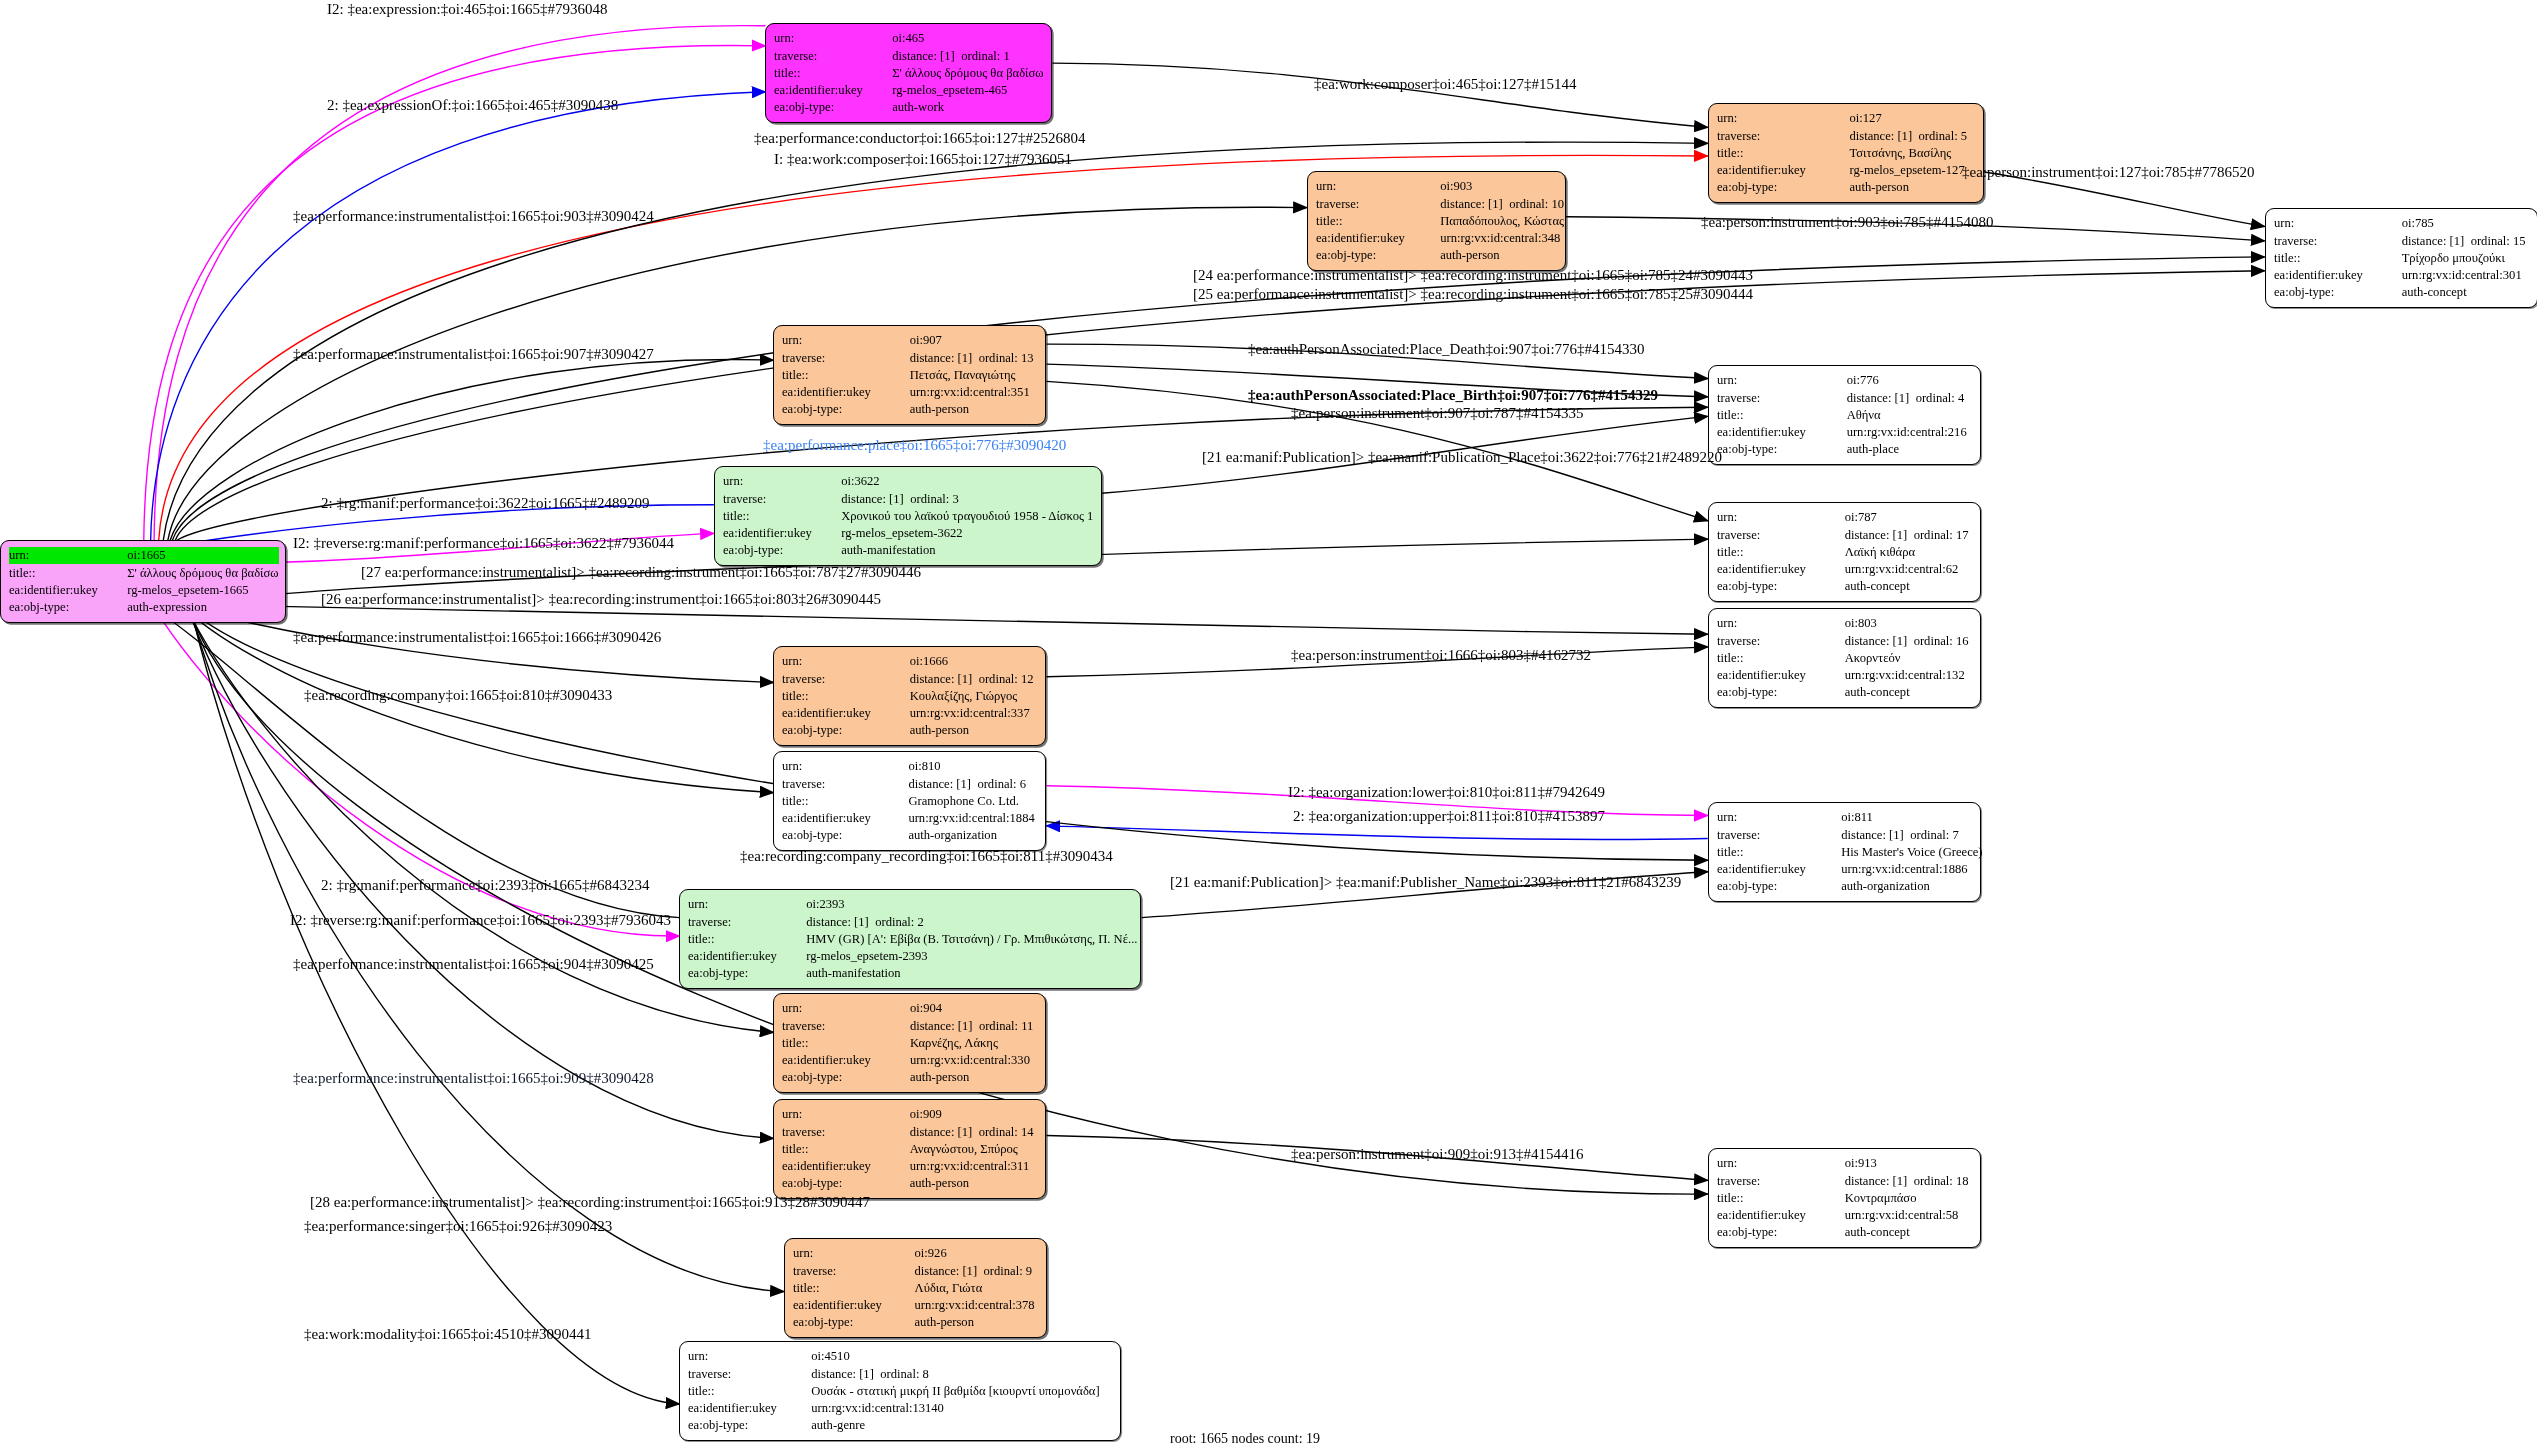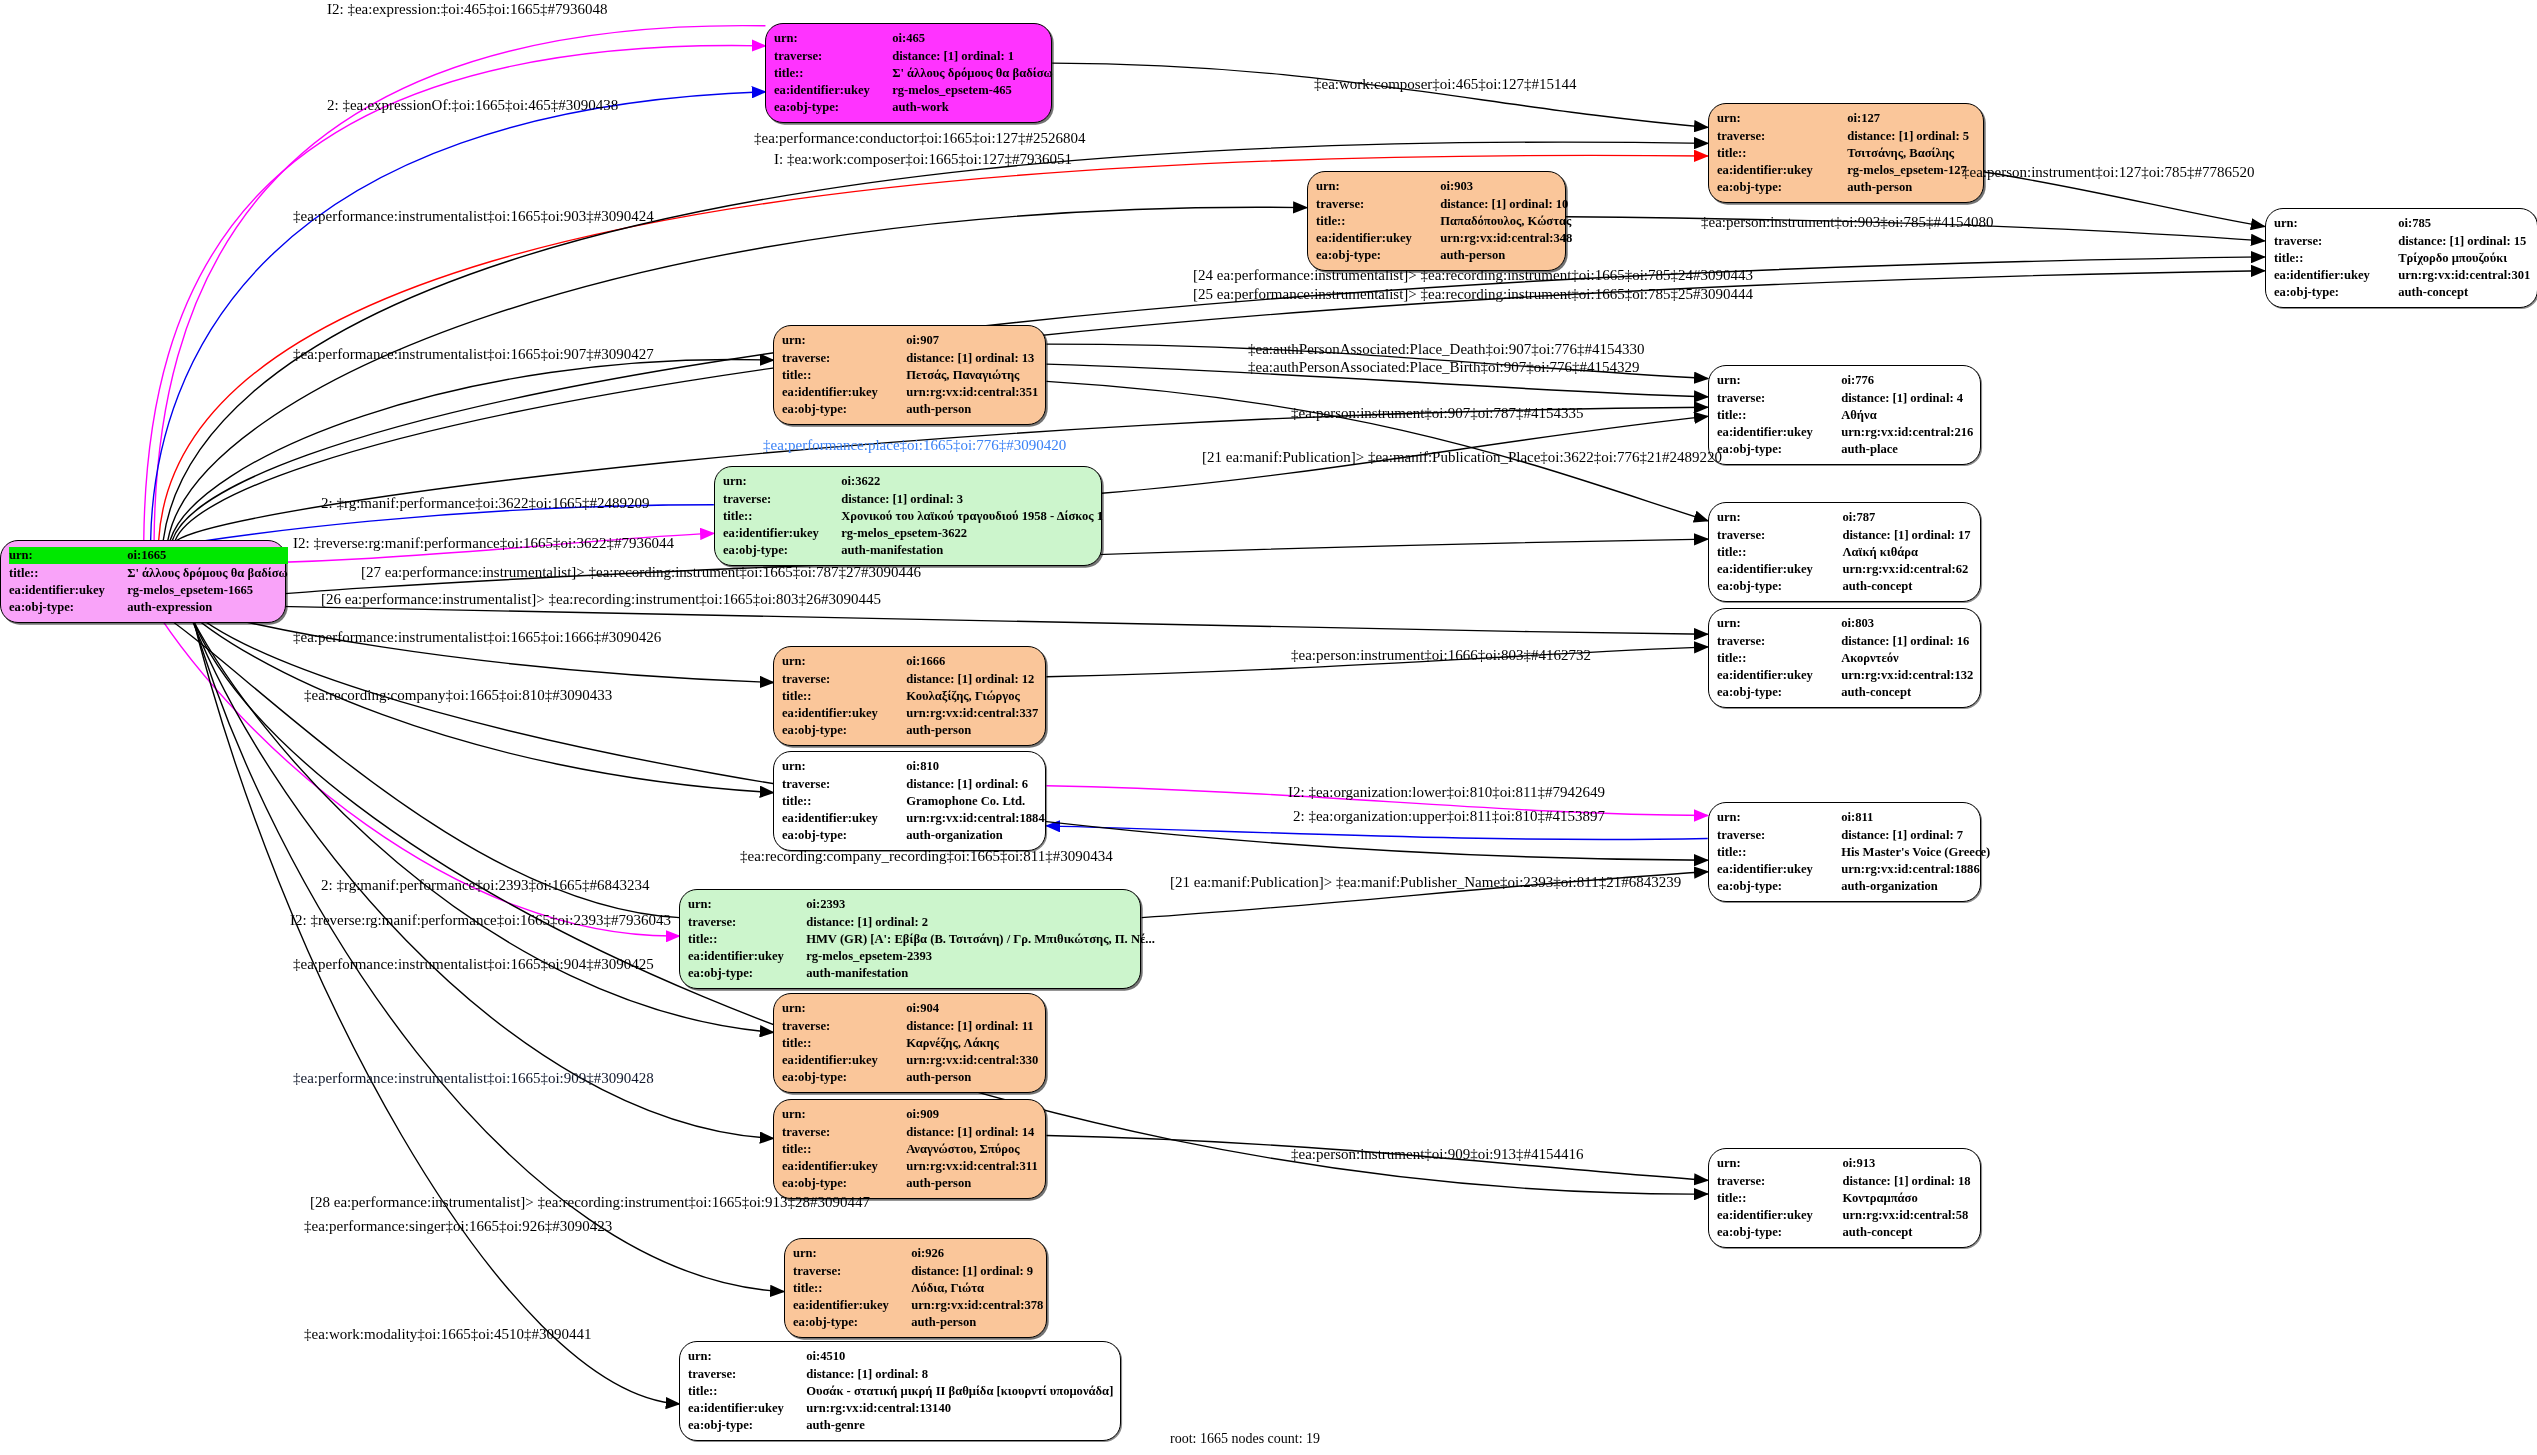--- a/index.html
+++ b/index.html
@@ -1,21 +1,21 @@
 <!DOCTYPE html>
 <html style="font-size:9.2px"><head>
 <meta charset="utf-8">
 <style>
   html,body{margin:0;padding:0;background:#ffffff;}
   body{font-family:"Liberation Serif", serif;}
   #stage{position:relative;width:2538px;height:1455px;background:#fff;overflow:hidden;}
   svg#wires{position:absolute;left:0;top:0;width:2538px;height:1455px;pointer-events:none;}
 
-  .node{position:absolute;box-sizing:border-box;border:1.4px solid #000;border-radius:18px;
-        padding:5.7px 8px;background:#fff;box-shadow:1.7px 1.7px 0 rgba(0,0,0,.55);font-weight:bold;}
+  .node{position:absolute;box-sizing:border-box;border:1.4px solid #000;border-radius:9px;
+        padding:5.7px 8px;background:#fff;box-shadow:1.7px 1.7px 0 rgba(0,0,0,.55);}
   .node.person{background:#fac69a;}
   .node.manif{background:#ccf5cc;}
   .node.work{background:#ff33ff;}
   .node.expr{background:#f9a3f9;}
   .node.plain{background:#fff;box-shadow:1.1px 1.1px 0 rgba(0,0,0,.45);}
   .node table{border-collapse:collapse;width:100%;}
   .node td{font-size:12.6px;line-height:1.28;padding:0.6px 0;white-space:nowrap;color:#000;
            font-family:"Liberation Serif", serif;}
   .node td.k{padding-right:9.2px;}
   .node td.v{}
@@ -620,21 +620,21 @@
       <div class="elabel" style="left: 1314px; top: 77px; color: rgb(0, 0, 0);">‡ea:work:composer‡oi:465‡oi:127‡#15144</div>
       <div class="elabel" style="left: 754px; top: 131px; color: rgb(0, 0, 0);">‡ea:performance:conductor‡oi:1665‡oi:127‡#2526804</div>
       <div class="elabel" style="left: 774px; top: 152px; color: rgb(0, 0, 0);">I: ‡ea:work:composer‡oi:1665‡oi:127‡#7936051</div>
       <div class="elabel" style="left: 1962px; top: 165px; color: rgb(0, 0, 0);">‡ea:person:instrument‡oi:127‡oi:785‡#7786520</div>
       <div class="elabel" style="left: 293px; top: 209px; color: rgb(0, 0, 0);">‡ea:performance:instrumentalist‡oi:1665‡oi:903‡#3090424</div>
       <div class="elabel" style="left: 1701px; top: 215px; color: rgb(0, 0, 0);">‡ea:person:instrument‡oi:903‡oi:785‡#4154080</div>
       <div class="elabel" style="left: 1193px; top: 268px; color: rgb(0, 0, 0);">[24 ea:performance:instrumentalist]&gt; ‡ea:recording:instrument‡oi:1665‡oi:785‡24#3090443</div>
       <div class="elabel" style="left: 1193px; top: 287px; color: rgb(0, 0, 0);">[25 ea:performance:instrumentalist]&gt; ‡ea:recording:instrument‡oi:1665‡oi:785‡25#3090444</div>
       <div class="elabel" style="left: 293px; top: 347px; color: rgb(0, 0, 0);">‡ea:performance:instrumentalist‡oi:1665‡oi:907‡#3090427</div>
       <div class="elabel" style="left: 1248px; top: 342px; color: rgb(0, 0, 0);">‡ea:authPersonAssociated:Place_Death‡oi:907‡oi:776‡#4154330</div>
-      <div class="elabel" style="left: 1248px; top: 360px; color: rgb(0, 0, 0);">‡ea:authPersonAssociated:Place_Birth‡oi:907‡oi:776‡#4154329</div>
+      <div class="elabel" style="left: 1248px; top: 388px; color: rgb(0, 0, 0); font-weight: bold;">‡ea:authPersonAssociated:Place_Birth‡oi:907‡oi:776‡#4154329</div>
       <div class="elabel" style="left: 1291px; top: 406px; color: rgb(0, 0, 0);">‡ea:person:instrument‡oi:907‡oi:787‡#4154335</div>
       <div class="elabel" style="left: 763px; top: 438px; color: #3b82f6;">‡ea:performance:place‡oi:1665‡oi:776‡#3090420</div>
       <div class="elabel" style="left: 1202px; top: 450px; color: rgb(0, 0, 0);">[21 ea:manif:Publication]&gt; ‡ea:manif:Publication_Place‡oi:3622‡oi:776‡21#2489220</div>
       <div class="elabel" style="left: 321px; top: 496px; color: rgb(0, 0, 0);">2: ‡rg:manif:performance‡oi:3622‡oi:1665‡#2489209</div>
       <div class="elabel" style="left: 293px; top: 536px; color: rgb(0, 0, 0);">I2: ‡reverse:rg:manif:performance‡oi:1665‡oi:3622‡#7936044</div>
       <div class="elabel" style="left: 321px; top: 565px; color: rgb(0, 0, 0); padding-left: 40px;">[27 ea:performance:instrumentalist]&gt; ‡ea:recording:instrument‡oi:1665‡oi:787‡27#3090446</div>
       <div class="elabel" style="left: 321px; top: 592px; color: rgb(0, 0, 0);">[26 ea:performance:instrumentalist]&gt; ‡ea:recording:instrument‡oi:1665‡oi:803‡26#3090445</div>
       <div class="elabel" style="left: 293px; top: 630px; color: rgb(0, 0, 0);">‡ea:performance:instrumentalist‡oi:1665‡oi:1666‡#3090426</div>
       <div class="elabel" style="left: 1291px; top: 648px; color: rgb(0, 0, 0);">‡ea:person:instrument‡oi:1666‡oi:803‡#4162732</div>
       <div class="elabel" style="left: 304px; top: 688px; color: rgb(0, 0, 0);">‡ea:recording:company‡oi:1665‡oi:810‡#3090433</div>

